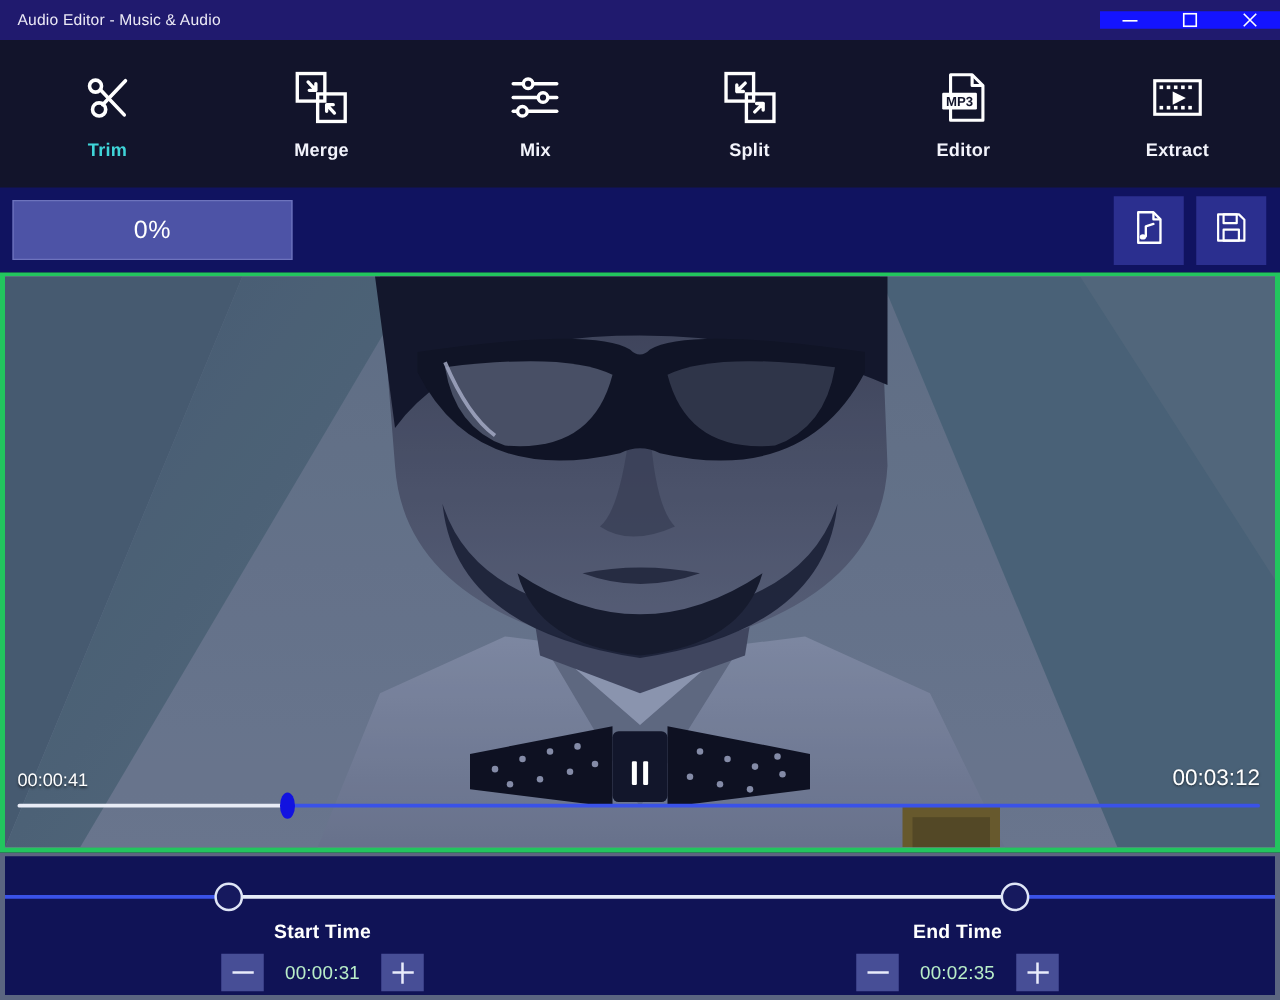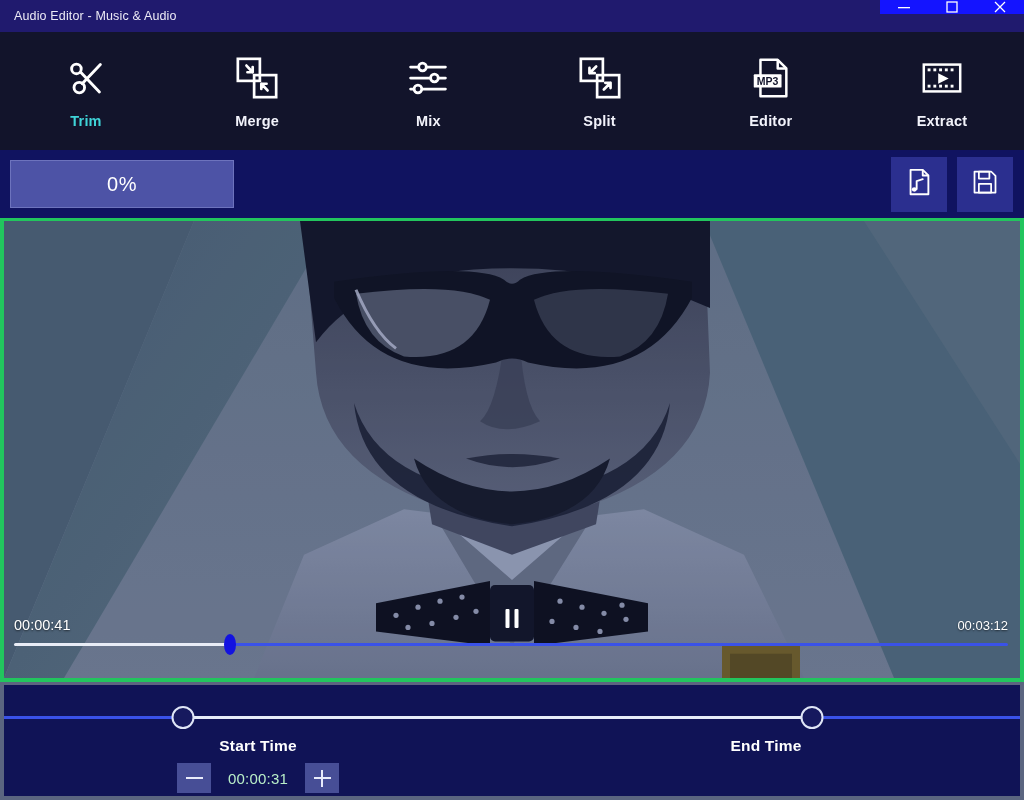--- a/index.html
+++ b/index.html
@@ -6,21 +6,21 @@
   body{
     width:1024px;height:800px;overflow:hidden;
     font-family:"Liberation Sans", sans-serif;
     background:#12142b;
     -webkit-font-smoothing:antialiased;
   }
   .app{position:relative;width:1024px;height:800px;overflow:hidden;display:flex;flex-direction:column;}
 
   
   .titlebar{
-    height:32px;flex:0 0 32px;background:#201a6e;display:flex;align-items:flex-start;
+    height:32px;flex:0 0 32px;background:#201a6e;display:flex;align-items:center;
     position:relative;
   }
   .title-text{
     color:#eceaf6;font-size:12.5px;line-height:32px;padding-left:14px;letter-spacing:.15px;
     flex:1 1 auto;white-space:nowrap;overflow:hidden;
   }
   .wincontrols{display:flex;align-items:stretch;background:#1414ff;width:144px;flex:0 0 144px;}
   .wbtn{
     width:48px;display:flex;align-items:center;justify-content:center;color:#ffffff;
     font-size:13px;line-height:1;position:relative;
@@ -63,21 +63,21 @@
     min-height:0;
   }
   .video{
     position:relative;width:100%;height:100%;overflow:hidden;background:#6e7c8c;
   }
   .video svg.art{position:absolute;inset:0;width:100%;height:100%;display:block;}
   .tint{position:absolute;inset:0;background:rgba(40,52,130,.30);mix-blend-mode:multiply;pointer-events:none;}
 
   .time-left{position:absolute;left:10px;bottom:45px;color:#ffffff;font-size:14.5px;
     text-shadow:0 1px 2px rgba(0,0,0,.6);}
-  .time-right{position:absolute;right:12px;bottom:45px;color:#ffffff;font-size:13px;
+  .time-right{position:absolute;right:12px;bottom:45px;color:#ffffff;font-size:18px;
     text-shadow:0 1px 2px rgba(0,0,0,.6);padding-left:37px;}
   .pause-btn{position:absolute;left:50%;transform:translateX(-50%);bottom:50px;display:flex;gap:5px;cursor:pointer;}
   .pause-btn i{display:block;width:4px;height:19px;background:#ffffff;border-radius:1px;}
 
   .seek{position:absolute;left:10px;right:0;bottom:26px;height:16px;}
   .seek .track-played{position:absolute;left:0;top:7px;height:2.5px;background:#e8ecf6;border-radius:2px;}
   .seek .track-rest{position:absolute;top:7px;height:2.5px;background:#3a52e8;border-radius:2px;right:12px;}
   .seek .playhead{position:absolute;top:0;width:12px;height:21px;border-radius:50%;background:#1212e0;
     transform:translate(-50%,-2px);cursor:pointer;}
 
@@ -376,19 +376,28 @@
             </div>
             <span class="fvalue">00:00:31</span>
             <div class="stepbtn">
               <span class="plus"></span>
             </div>
           </div>
         </div>
 
         <div class="field">
           <span class="flabel">End Time</span>
+          <div class="stepper">
+            <div class="stepbtn">
+              <span class="bar"></span>
+            </div>
+            <span class="fvalue">00:02:35</span>
+            <div class="stepbtn">
+              <span class="plus"></span>
+            </div>
+          </div>
         </div>
 
       </div>
     </div>
   </div>
 
 </div>
 
 </body></html>

